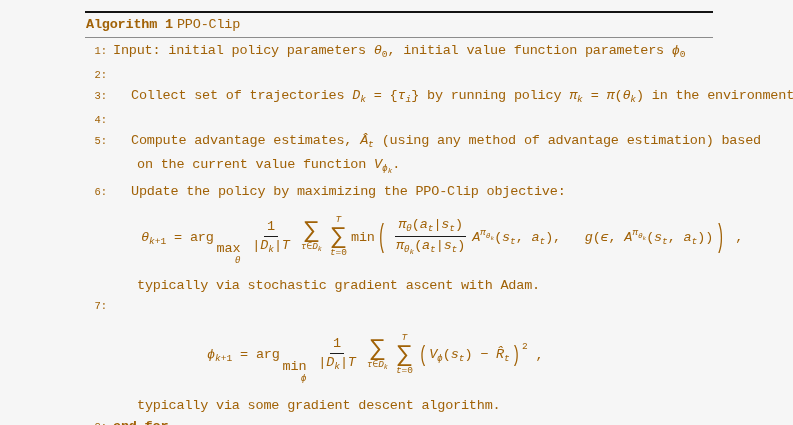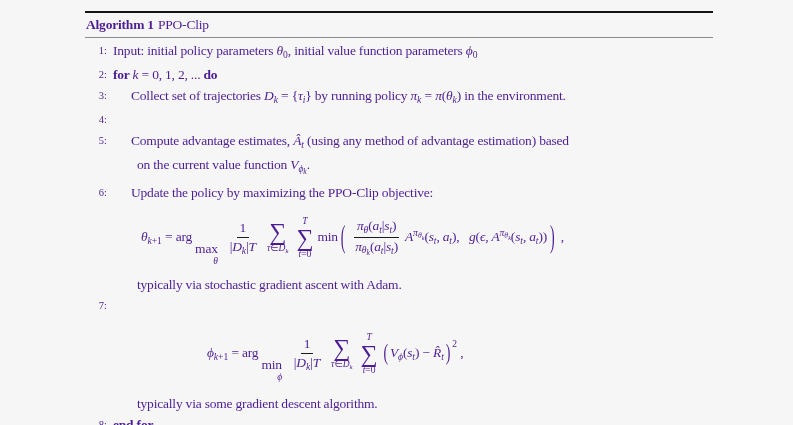--- a/index.html
+++ b/index.html
@@ -1,17 +1,17 @@
 <!DOCTYPE html>
 <html><head>
 <meta charset="utf-8">
 <style>
   html,body{margin:0;padding:0;}
   body{width:793px;height:425px;background:#f6f6f6;overflow:hidden;}
-  .canvas{position:relative;width:793px;height:425px;font-family:Liberation Serif, serif;color:#4c1d95;}
+  .canvas{position:relative;width:793px;height:425px;font-family:Liberation Mono, monospace;color:#a16207;}
   .algo{position:absolute;left:85px;top:11px;width:628px;font-size:13.5px;letter-spacing:-0.2px;}
   .rule-heavy{border-top:2px solid #141414;}
   .rule-light{border-top:1px solid #8c8c8c;}
   .hdr{padding:3px 0 3px 1px;line-height:18px;white-space:nowrap;}
   .b{font-weight:bold;}
   .it{font-style:italic;}
   .line{display:flex;line-height:20.5px;white-space:nowrap;}
   .no{flex:0 0 22px;text-align:right;font-size:10.5px;letter-spacing:0;}
   .body{margin-left:6px;}
   .lvl2 .body{margin-left:24px;}
@@ -49,21 +49,20 @@
 
     <div style="padding-top:3px">
 
       <div class="line lvl1">
         <span class="no">1:</span>
         <span class="body"><span>Input: initial policy parameters </span><span class="it">θ</span><span class="sb">0</span><span>, initial value function parameters </span><span class="it">ϕ</span><span class="sb">0</span></span>
       </div>
 
       <div class="line lvl1">
         <span class="no">2:</span>
-        <span class="body"><span class="b">for </span><span class="it">k</span><span> = 0, 1, 2, ... </span><span class="b">do</span></span>
       </div>
 
       <div class="line lvl2">
         <span class="no">3:</span>
         <span class="body"><span>Collect set of trajectories </span><span class="it">D</span><span class="sb it">k</span><span> = {</span><span class="it">τ</span><span class="sb it">i</span><span>} by running policy </span><span class="it">π</span><span class="sb it">k</span><span> = </span><span class="it">π</span><span>(</span><span class="it">θ</span><span class="sb it">k</span><span>) in the environment.</span></span>
       </div>
 
       <div class="line lvl2">
         <span class="no">4:</span>
       </div>

